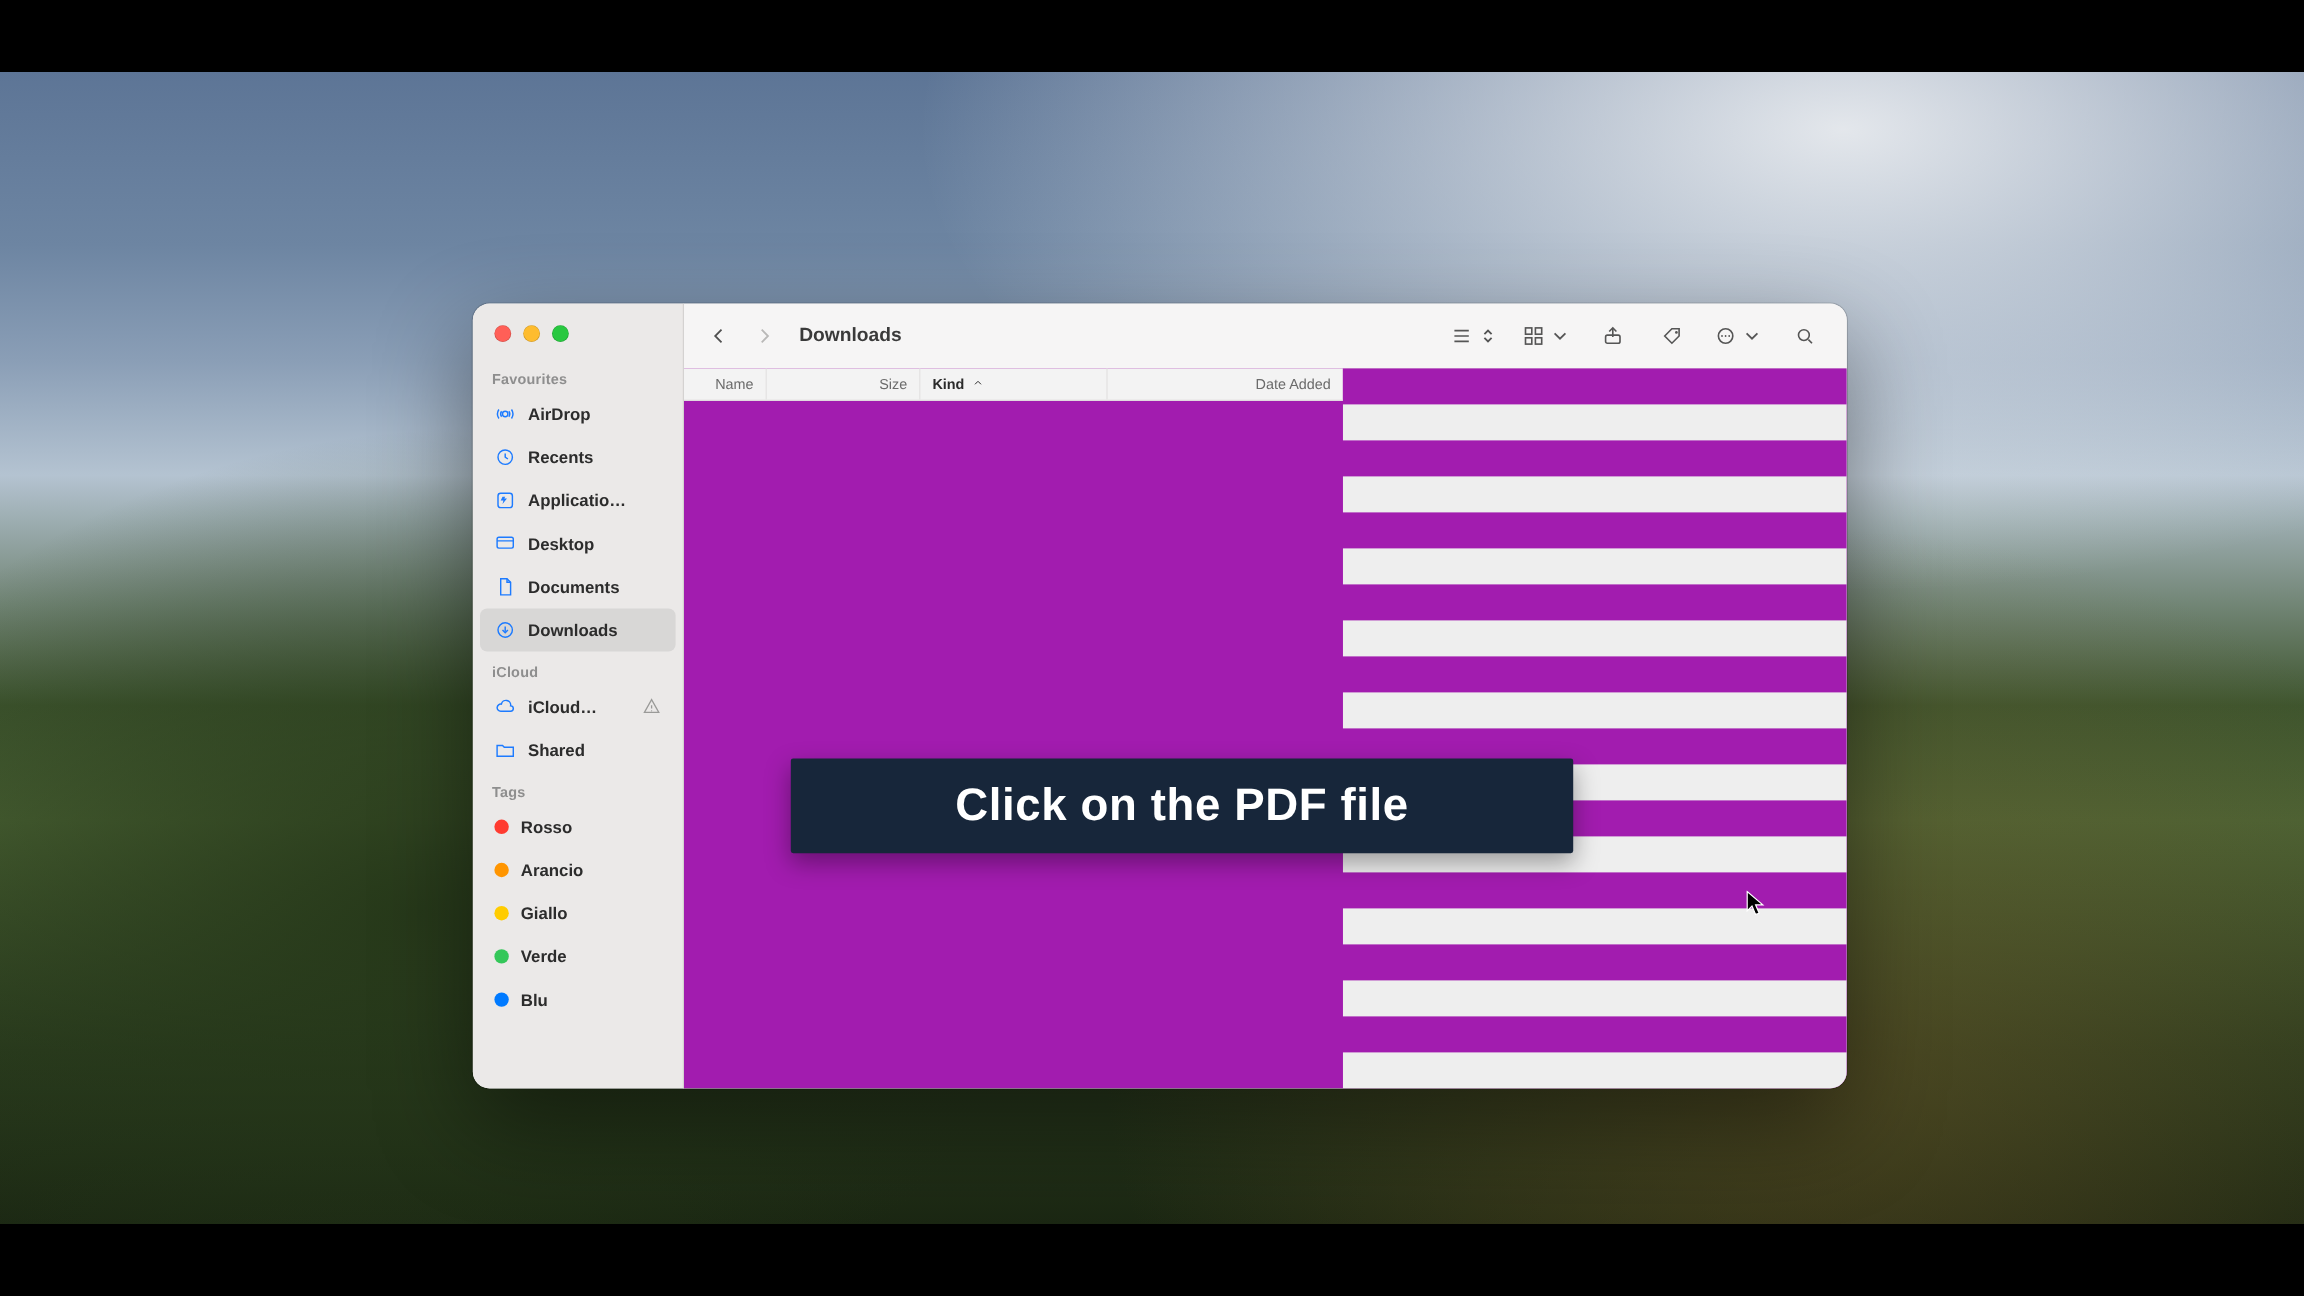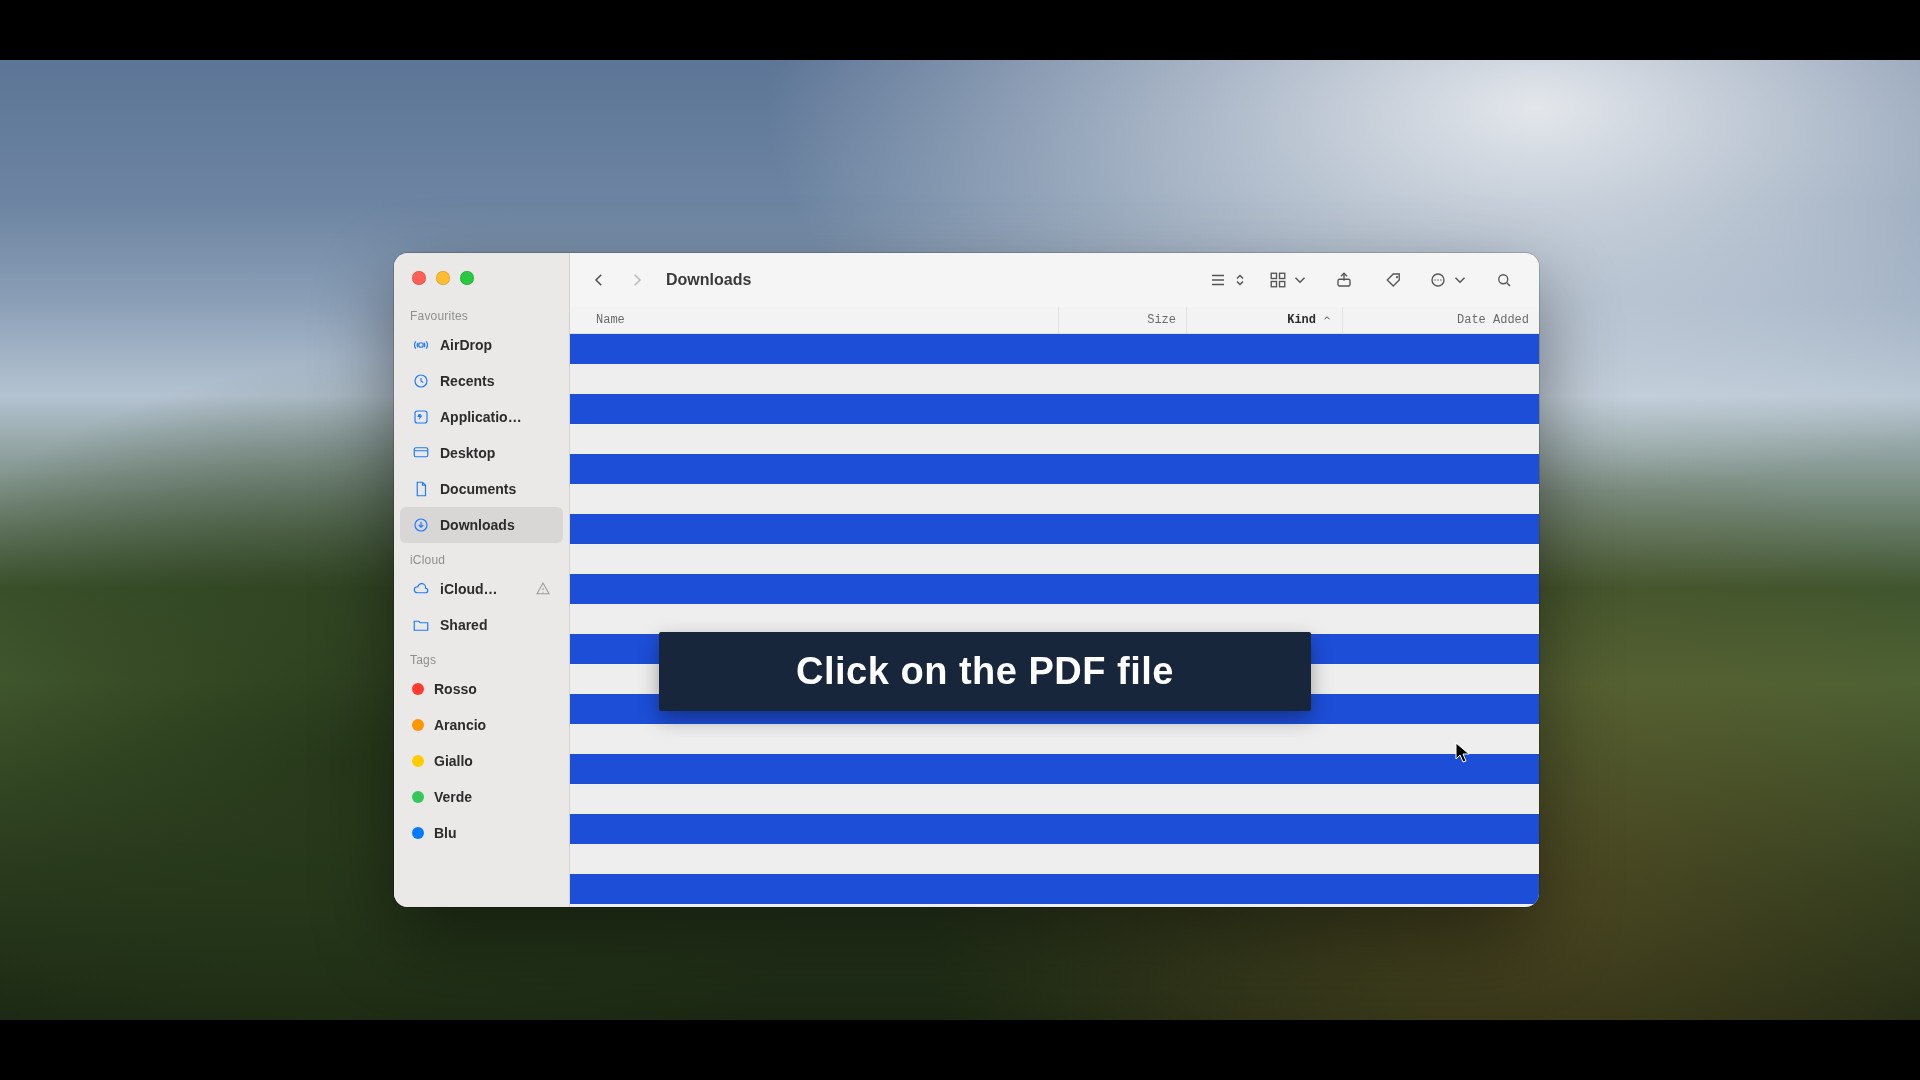--- a/index.html
+++ b/index.html
@@ -65,21 +65,21 @@
 
   .traffic-lights{
     position:absolute; left:18px; top:18px; display:flex; gap:10px;
   }
   .tl{ width:14px; height:14px; border-radius:50%; box-shadow: inset 0 0 0 .5px rgba(0,0,0,.2);}
   .tl.red   { background:#ff5f57;}
   .tl.yellow{ background:#febc2e;}
   .tl.green { background:#28c840;}
 
   .side-section-title{
-    font-size:12px; color:#8e8e8e; font-weight:400;
+    font-size:12px; color:#8e8e8e; font-weight:700;
     padding: 10px 16px 4px 16px;
     letter-spacing:.2px;
   }
   .side-item{
     display:flex; align-items:center; gap:10px;
     padding: 5px 12px; margin: 0 6px; height:26px;
     border-radius:6px; font-size:14px; color:#2c2c2c;
     white-space:nowrap; overflow:hidden; text-overflow:ellipsis;font-weight:bold;
   }
   .side-item.active{ background:#d8d7d6; }
@@ -101,32 +101,32 @@
   .nav-btn.disabled{ color:#b9b8b7;}
   .title{ font-weight:600; font-size:16px; color:#3a3a3a; margin-left:6px;}
   .toolbar .spacer{flex:1;}
   .tool-btn{ height:30px; min-width:30px; padding:0 6px; border-radius:6px; display:flex; align-items:center; justify-content:center; gap:4px; color:#555;}
   .tool-btn svg{width:18px;height:18px;}
   .chev-mini{width:10px;height:10px;}
 
   
   .filepane{
     position:absolute; left:176px; top:54px; right:0; bottom:0;
-    background:#1d4ed8;
-    display:flex; flex-direction:column;font-family:Liberation Mono, monospace;
+    background:#a21caf;
+    display:flex; flex-direction:row;
   }
   .columns{
     height:26px; display:flex; align-items:center; font-size:12px; color:#6b6b6b;
     border-bottom:1px solid #e0dfde; background:#f3f3f3;
   }
   .col{ padding:0 10px; box-sizing:border-box; border-right:1px solid #e3e2e1; height:100%; display:flex; align-items:center; gap:6px;}
   .col:last-child{border-right:none;justify-content:flex-end;}
   .col-name{ flex:1 1 auto; padding-left:26px;}
   .col-size{ width:128px; justify-content:flex-end;}
-  .col-kind{ width:156px; font-weight:600; color:#2b2b2b; justify-content:flex-end;}
+  .col-kind{ width:156px; font-weight:600; color:#2b2b2b; justify-content:flex-start;}
   .col-date{ width:196px;}
   .sort-caret svg{width:10px;height:10px;}
 
   .rows{ flex:1; overflow:hidden; position:relative;}
   .row{
     height:30px; display:flex; align-items:center; font-size:14px;
   }
   .row .c-name{flex:1 1 auto; display:flex; align-items:center; gap:10px; padding-left:20px;}
   .row .c-size{width:128px; text-align:right; padding-right:14px;}
   .row .c-kind{width:156px; padding-left:10px;}

